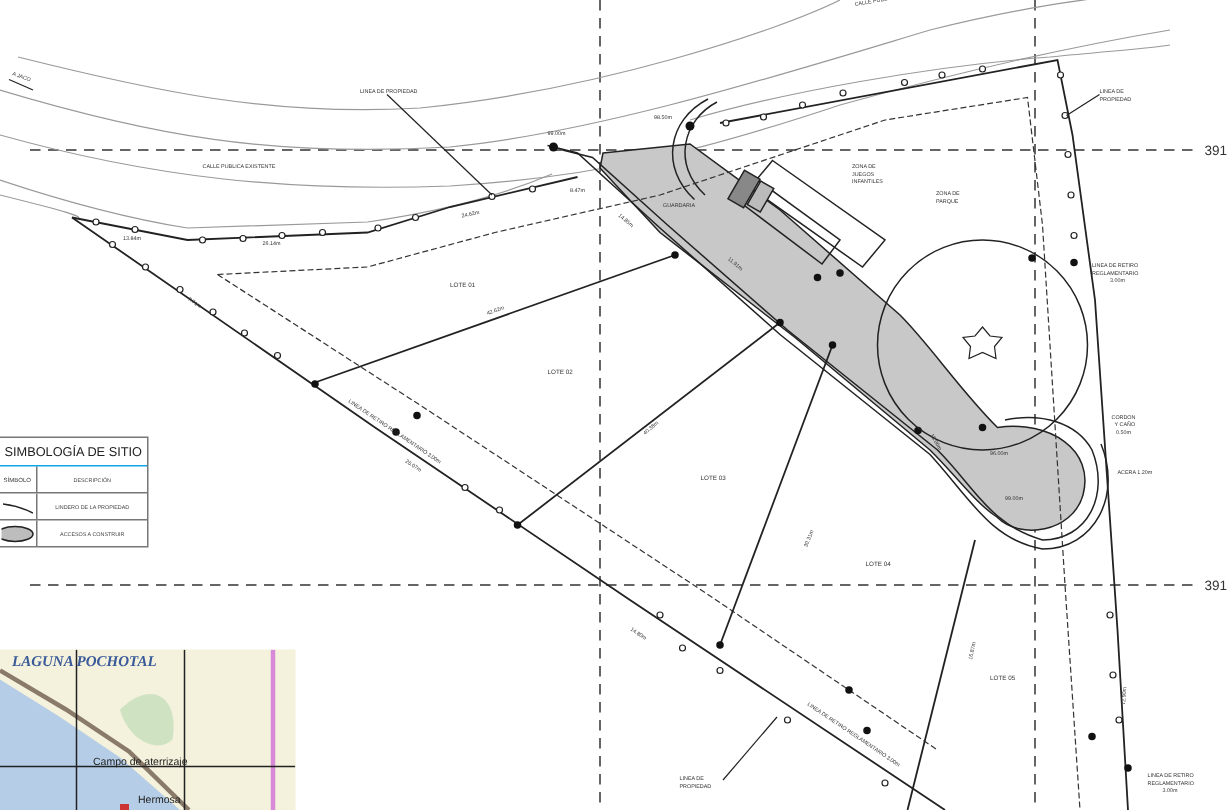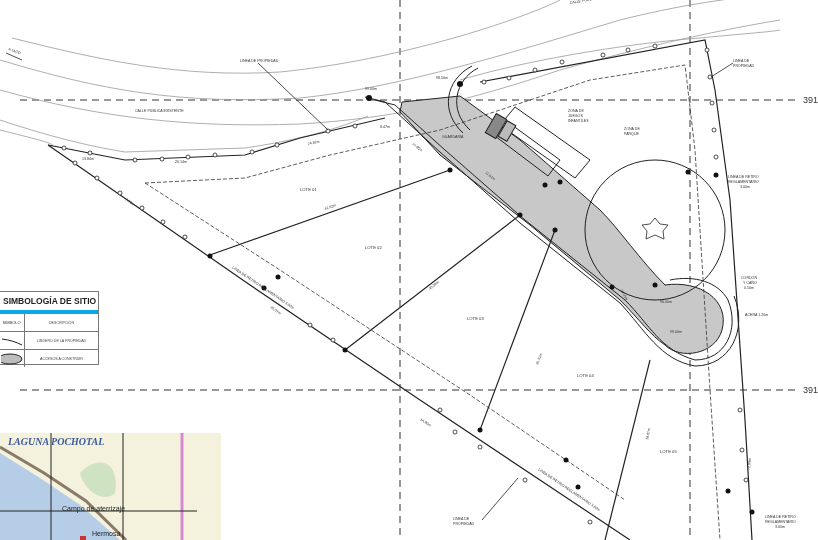--- a/index.html
+++ b/index.html
@@ -3,26 +3,26 @@
 <meta charset="utf-8">
 <style>
   html, body { margin:0; padding:0; background:#ffffff; }
   body { width:818px; height:540px; overflow:hidden; position:relative; font-family:"Liberation Sans", sans-serif; }
   #plan { position:absolute; left:0; top:0; width:818px; height:540px; }
   .lbl { font-family:"Liberation Sans", sans-serif; fill:#333; }
   .tiny { font-size:3.6px; }
   .small { font-size:4.2px; }
   .grid { font-size:9px; fill:#333; }
   #legend { position:absolute; left:-2px; top:291px; width:99px; height:72px; border:1px solid #777; background:#fff; font-family:"Liberation Sans", sans-serif; }
-  #legend .title { height:18px; border-bottom:4px solid #0ea5e9; font-size:8.5px; font-weight:bold; line-height:18px; padding-left:4px; color:#222; white-space:nowrap; overflow:hidden; }
+  #legend .title { height:18px; border-bottom:1px solid #0ea5e9; font-size:8.5px; font-weight:normal; line-height:18px; padding-left:4px; color:#222; white-space:nowrap; overflow:hidden; }
   #legend .row { display:flex; border-bottom:1px solid #777; height:17px; }
   #legend .row:last-child { border-bottom:none; }
   #legend .c1 { width:25px; border-right:1px solid #777; font-size:4px; display:flex; align-items:center; justify-content:center; color:#333; }
   #legend .c2 { flex:1; font-size:3.6px; display:flex; align-items:center; justify-content:center; color:#444; }
-  #minimap { position:absolute; left:0; top:433px; width:221px; height:107px; overflow:hidden; background:#f4f2dc; }
+  #minimap { position:absolute; left:0; top:433px; width:197px; height:107px; overflow:hidden; background:#f4f2dc; }
 </style>
 </head>
 <body>
 
 <svg id="plan" viewBox="0 0 818 540" xmlns="http://www.w3.org/2000/svg">
 
   <g stroke="#333" stroke-width="1" stroke-dasharray="7,5" fill="none">
     <line x1="20" y1="100" x2="800" y2="100"></line>
     <line x1="20" y1="390" x2="800" y2="390"></line>
     <line x1="400" y1="0" x2="400" y2="540"></line>

